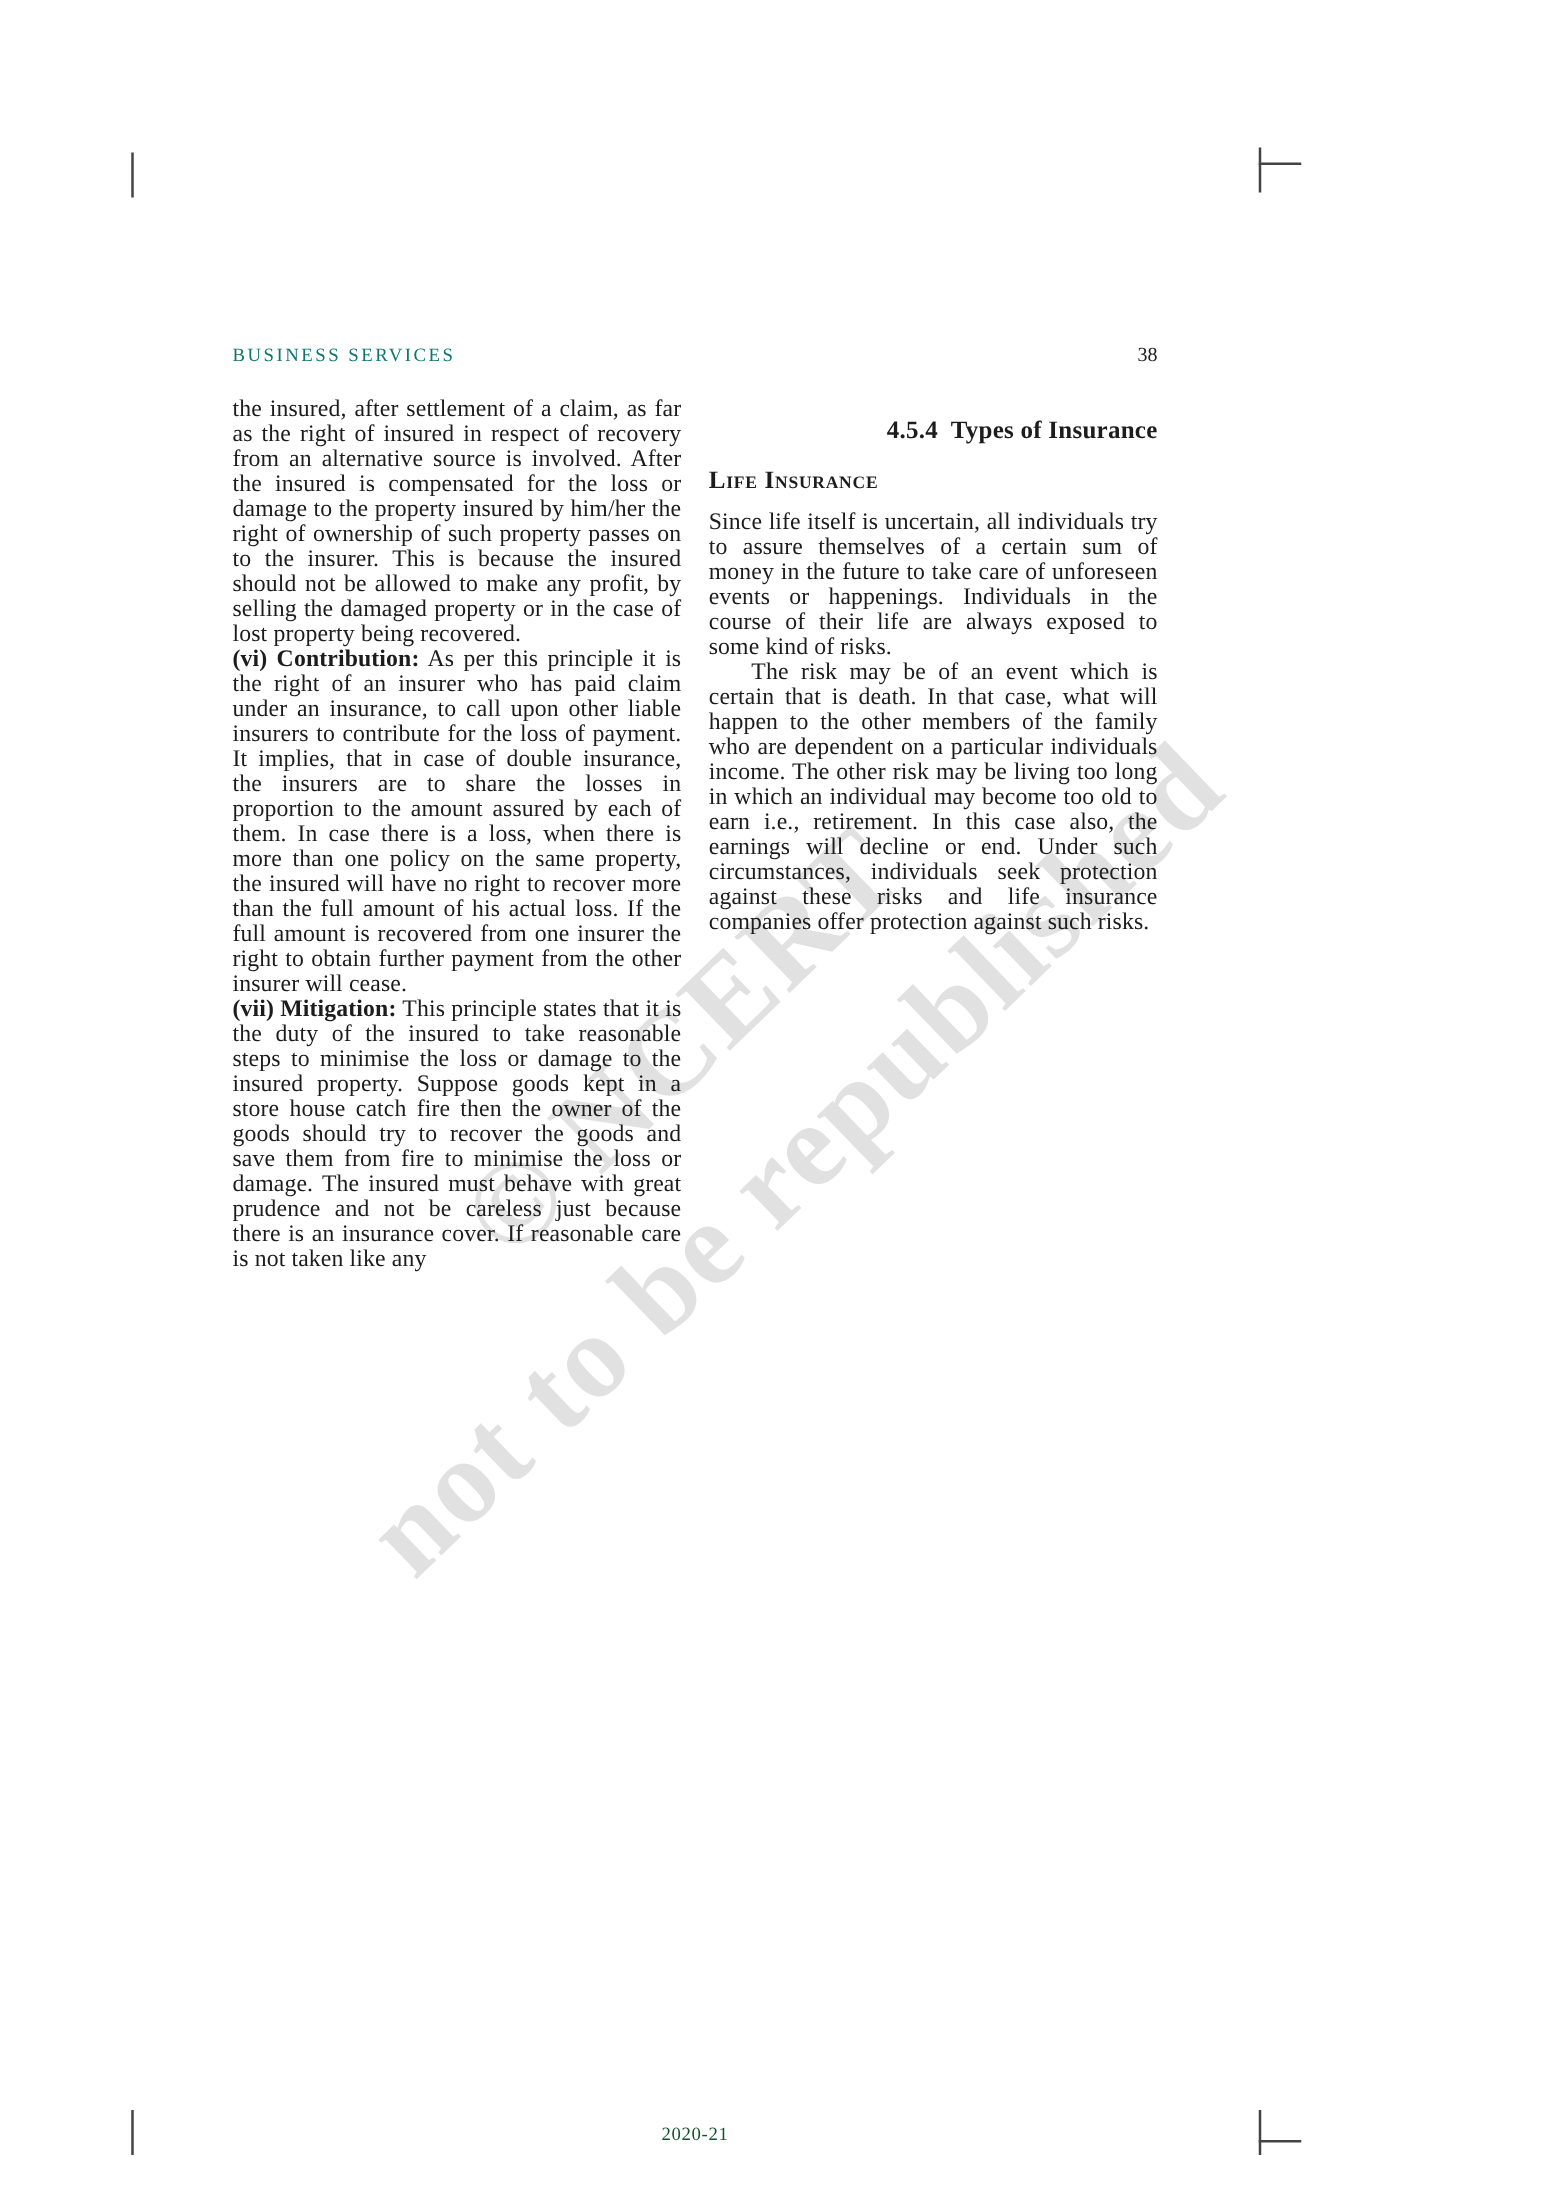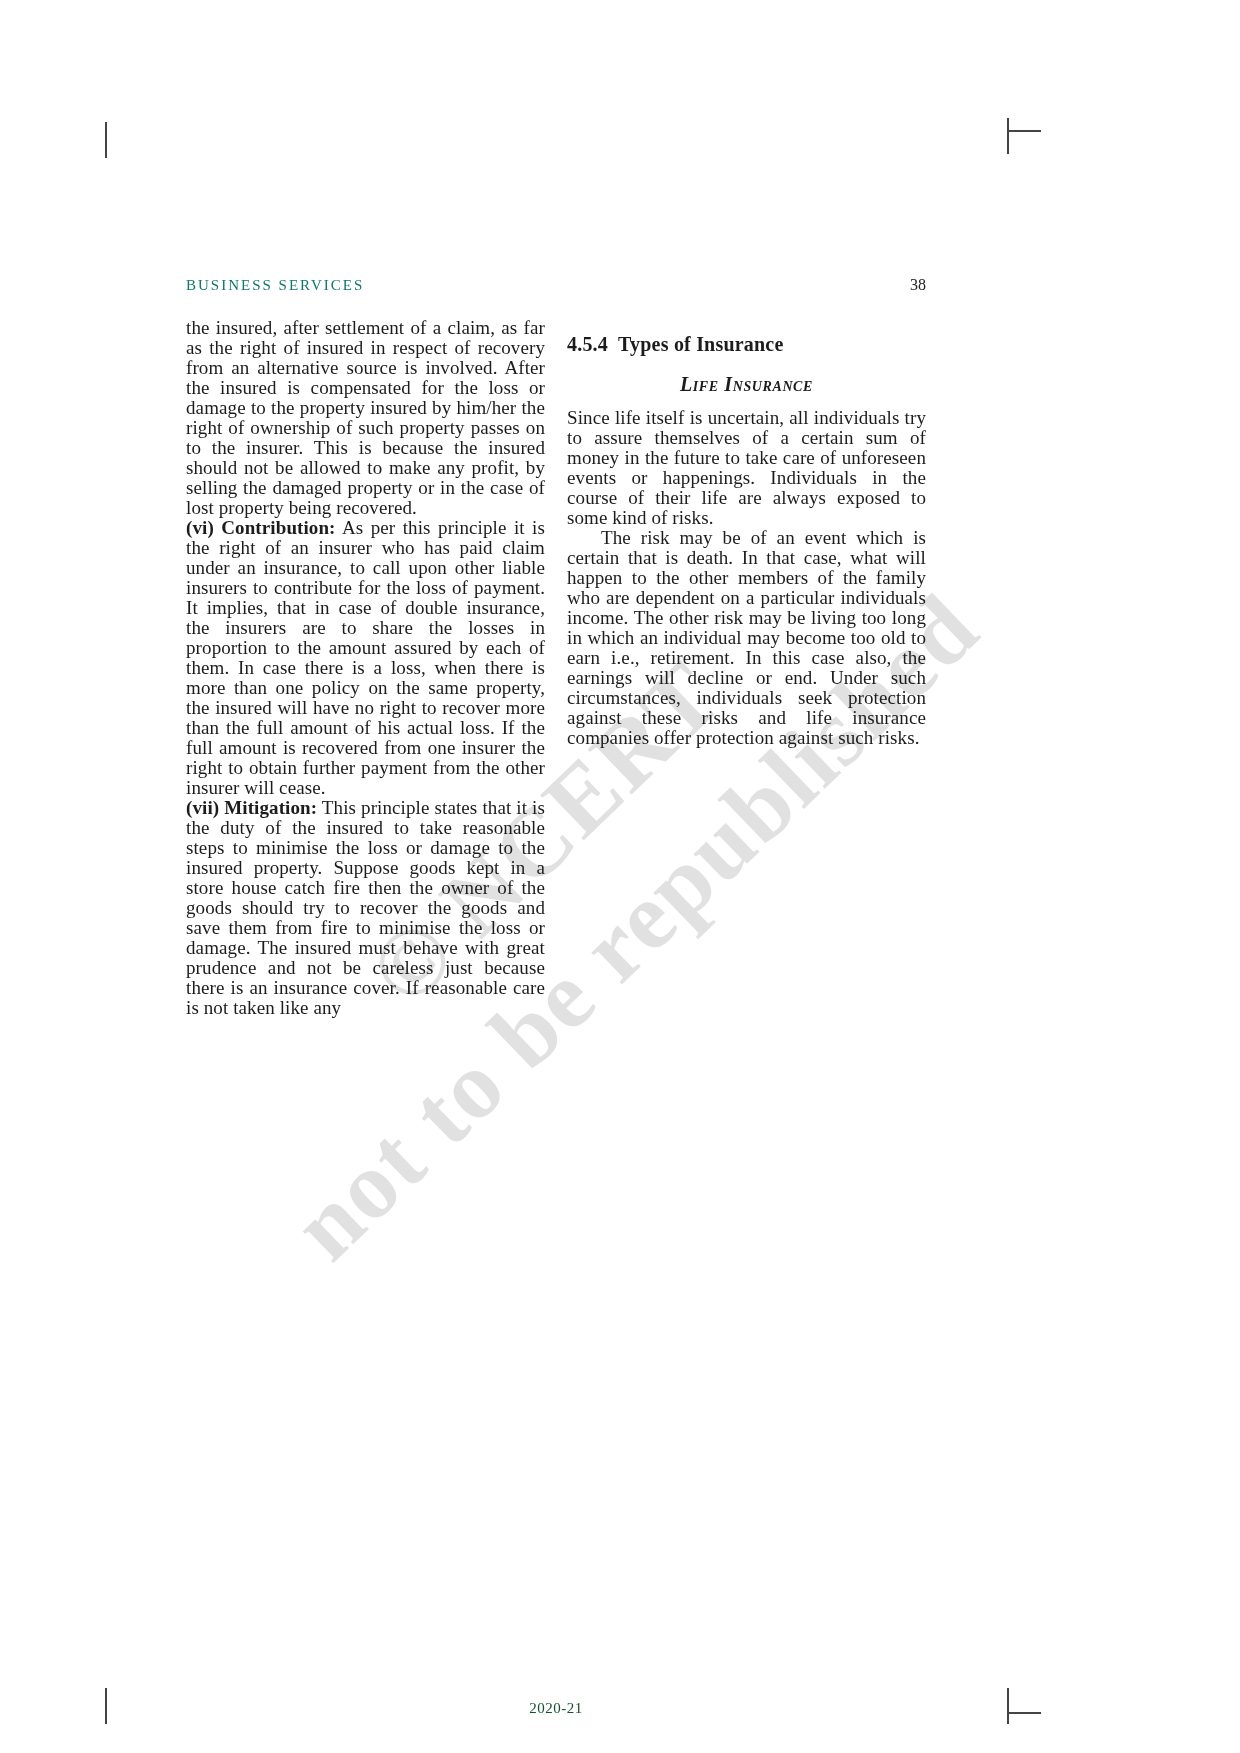--- a/index.html
+++ b/index.html
@@ -70,31 +70,30 @@
     font-size: 19px;
     line-height: 20px;
     letter-spacing: 0.1px;
   }
   .col p { margin: 0; }
   .lead { font-weight: bold; }
   .h-num {
     font-size: 20px;
     font-weight: bold;
     margin: 16px 0 8px 0;
-    text-align: left;
+    text-align: right;
     letter-spacing: 0.2px;
   }
   .h-sc {
     font-size: 20px;
     font-weight: bold;
     font-variant: small-caps;
     letter-spacing: 0.6px;
     margin: 20px 0 14px 0;
-    text-align: center;
-    font-style: italic;
+    text-align: left;
   }
   .indent { text-indent: 34px; }
 
   
   .footer {
     position: absolute;
     top: 1700px;
     left: 186px;
     width: 740px;
     text-align: center;

